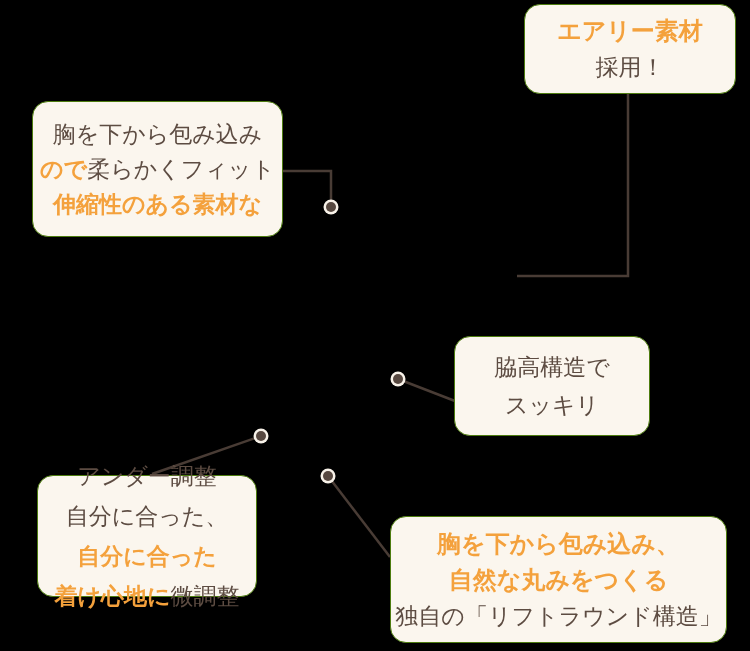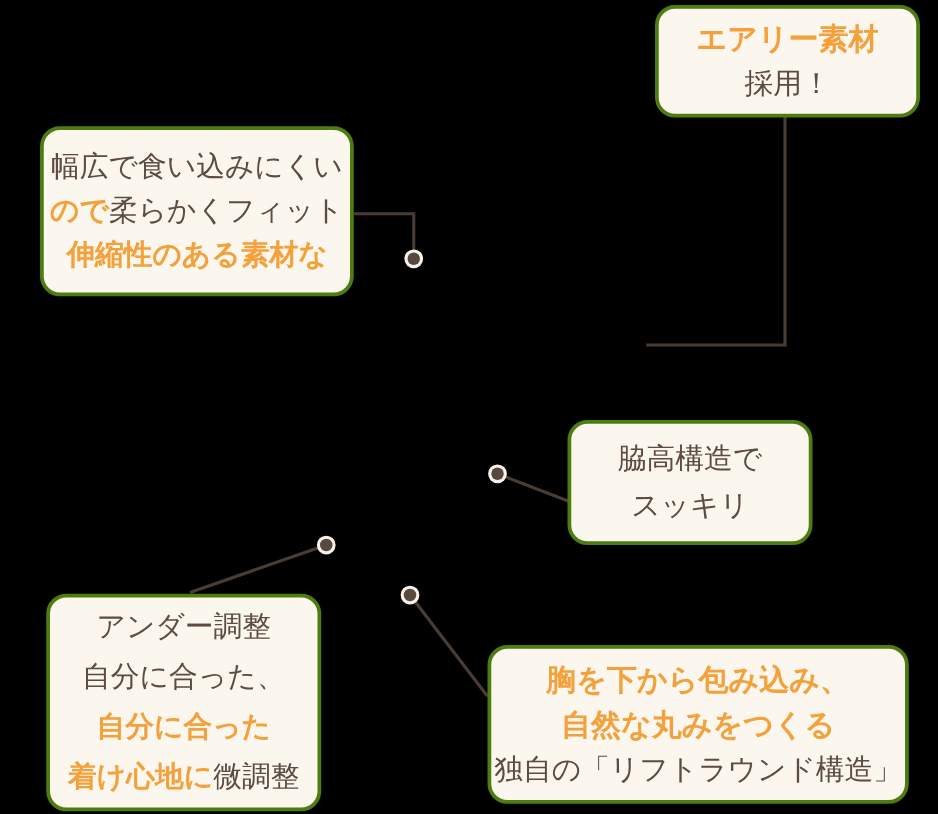--- a/index.html
+++ b/index.html
@@ -18,21 +18,21 @@
   .connector-layer {
     position: absolute;
     inset: 0;
     z-index: 1;
   }
   .callout {
     position: absolute;
     z-index: 2;
     box-sizing: border-box;
     background: #FBF6EE;
-    border: 3px solid #4d7c0f;
+    border: 1px solid #4d7c0f;
     border-radius: 16px;
     display: flex;
     flex-direction: column;
     justify-content: center;
     align-items: center;
     text-align: center;
     color: #5D4C42;
   }
   .callout .line {
     white-space: nowrap;
@@ -48,21 +48,21 @@
   .box-airy   { left: 524px; top: 4px;   width: 212px; height: 90px; }
   .box-airy .line { font-size: 23px; line-height: 36px; }
   .box-airy .title { font-size: 24px; }
 
   .box-stretch { left: 32px; top: 101px; width: 251px; height: 136px; }
   .box-stretch .line { font-size: 23px; line-height: 35px; }
 
   .box-side   { left: 454px; top: 336px; width: 196px; height: 100px; }
   .box-side .line { font-size: 23px; line-height: 38px; }
 
-  .box-adjuster { left: 37px; top: 475px; width: 220px; height: 174px; }
+  .box-adjuster { left: 37px; top: 475px; width: 220px; height: 122px; }
   .box-adjuster .line { font-size: 23px; line-height: 40px; }
 
   .box-lift   { left: 390px; top: 516px; width: 337px; height: 127px; }
   .box-lift .line { font-size: 23px; line-height: 36px; }
   .box-lift .line.big { font-size: 24px; }
 </style>
 </head>
 <body>
 
 <div class="canvas">
@@ -95,21 +95,21 @@
       <circle cx="328" cy="476" r="5" fill="#574840"></circle>
     </g>
   </svg>
 
   <div class="callout box-airy">
     <div class="line title accent">エアリー素材</div>
     <div class="line plain">採用！</div>
   </div>
 
   <div class="callout box-stretch">
-    <div class="line plain">幅広で食い込みにくい</div>
+    <div class="line plain">胸を下から包み込み</div>
     <div class="line"><span class="accent">ので</span><span class="plain">柔らかくフィット</span></div>
     <div class="line accent">伸縮性のある素材な</div>
   </div>
 
   <div class="callout box-side">
     <div class="line plain">脇高構造で</div>
     <div class="line plain">スッキリ</div>
   </div>
 
   <div class="callout box-adjuster">

